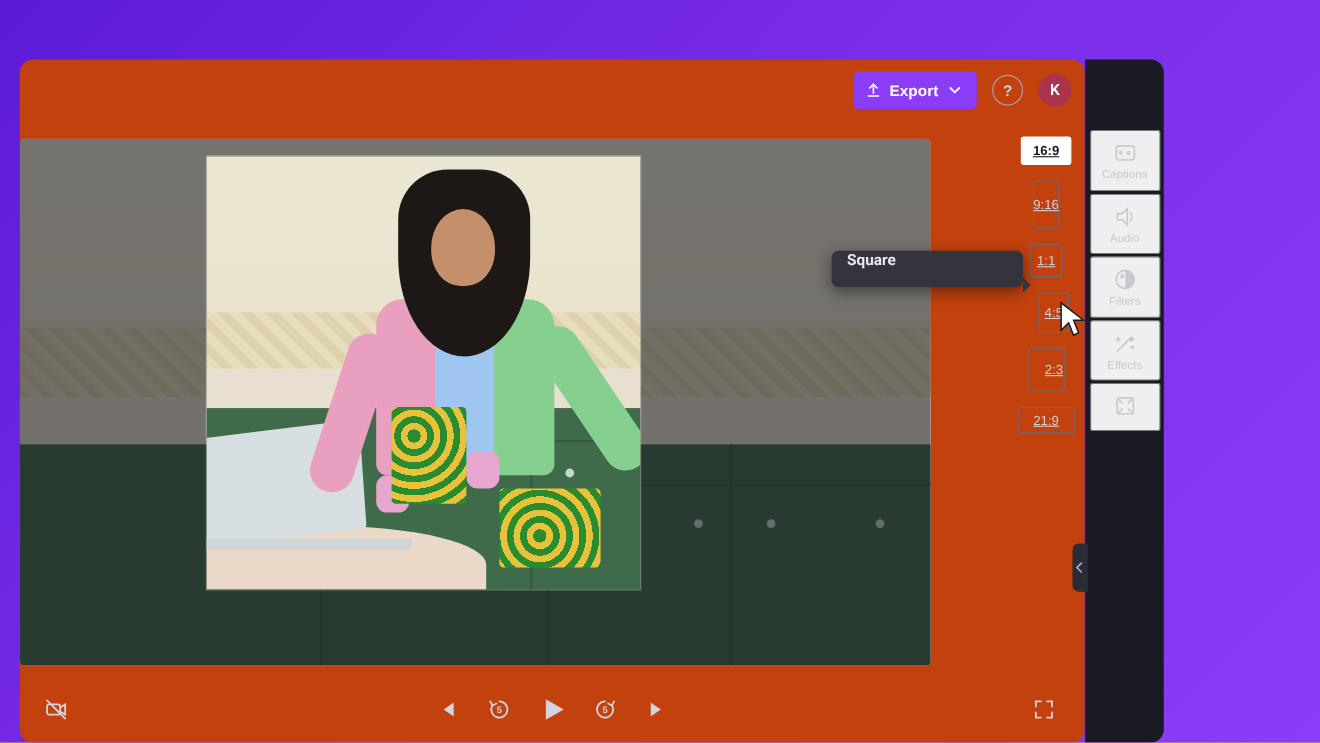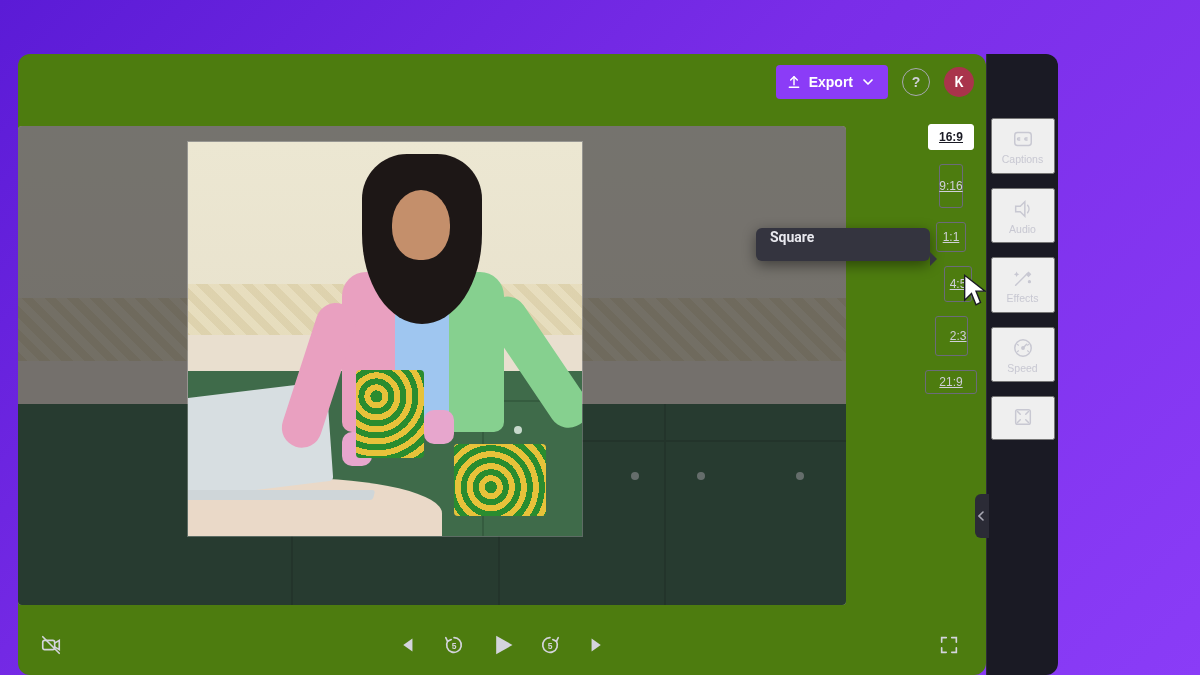--- a/index.html
+++ b/index.html
@@ -5,21 +5,21 @@
   * { box-sizing: border-box; margin: 0; padding: 0; }
   html, body { width: 1200px; height: 675px; overflow: hidden; font-family: -apple-system, BlinkMacSystemFont, "Segoe UI", Roboto, sans-serif; }
   body {
     background: linear-gradient(135deg, #5b1bd6 0%, #7a2de8 45%, #8a3cf7 100%);
     position: relative;
   }
   .app {
     position: absolute;
     top: 54px; left: 18px;
     width: 968px; height: 621px;
-    background: #4d7c0f;
+    background: #c2410c;
     border-radius: 12px;
     overflow: hidden;
     display: flex;
     flex-direction: column;
   }
   
   .header {
     height: 56px;
     display: flex;
     align-items: center;
@@ -205,21 +205,21 @@
     height: 621px;
     background: #1a1a24;
     border-top-right-radius: 12px;
     border-bottom-right-radius: 12px;
     border-left: 1px solid #2d2d38;
     display: flex;
     flex-direction: column;
     align-items: center;
   }
   .side-top { height: 56px; }
-  .side-items { display:flex; flex-direction:column; align-items:center; gap:14px; padding-top:8px;}
+  .side-items { display:flex; flex-direction:column; align-items:center; gap:2px; padding-top:8px;}
   .side-item {
     width: 64px;
     display: flex; flex-direction: column; align-items: center;
     gap: 4px;
     padding: 8px 0 6px;
     color: #c8c8d2;
     font-size: 10.5px;
     cursor: pointer;
     text-align:center;
     line-height:1.1;
@@ -432,36 +432,35 @@
       <span>Captions</span>
     </button>
     <button class="side-item">
       <svg viewBox="0 0 24 24" fill="none" stroke="currentColor" stroke-width="1.6" stroke-linecap="round">
         <polygon points="4,9 4,15 9,15 14,20 14,4 9,9"></polygon>
         <path d="M17 8a6 6 0 0 1 0 8"></path>
       </svg>
       <span>Audio</span>
     </button>
     <button class="side-item">
+      <svg viewBox="0 0 24 24" fill="none" stroke="currentColor" stroke-width="1.6">
+        <circle cx="12" cy="12" r="9"></circle>
+        <path d="M12 3a9 9 0 0 1 0 18" fill="currentColor" stroke="none"></path>
+        <circle cx="9" cy="9" r="1.2" fill="currentColor"></circle>
+      </svg>
+      <span>Filters</span>
+    </button>
+    <button class="side-item">
       <svg viewBox="0 0 24 24" fill="none" stroke="currentColor" stroke-width="1.6" stroke-linecap="round">
         <path d="M4 20L16 8"></path>
           <path d="M16 8l2-2 2 2-2 2z" fill="currentColor"></path>
         <path d="M5 5l1 2 2 1-2 1-1 2-1-2-2-1 2-1z" fill="currentColor" stroke="none"></path>
         <circle cx="19" cy="16" r="1" fill="currentColor"></circle>
       </svg>
       <span>Effects</span>
-    </button>
-    <button class="side-item">
-      <svg viewBox="0 0 24 24" fill="none" stroke="currentColor" stroke-width="1.6" stroke-linecap="round">
-        <circle cx="12" cy="12" r="9"></circle>
-        <path d="M12 12L16 8"></path>
-        <circle cx="12" cy="12" r="1.3" fill="currentColor"></circle>
-        <path d="M6 16l1-1M18 16l-1-1M6 8l1 1M18 8l-1 1" stroke-width="1.2"></path>
-      </svg>
-      <span>Speed</span>
     </button>
     <button class="side-item">
       <svg viewBox="0 0 24 24" fill="none" stroke="currentColor" stroke-width="1.6" stroke-linecap="round">
         <rect x="4" y="4" width="16" height="16" rx="2"></rect>
         <path d="M9 9l-3-3M15 9l3-3M9 15l-3 3M15 15l3 3"></path>
       </svg>
       <span></span>
     </button>
   </div>
   <div class="collapse-tab">

